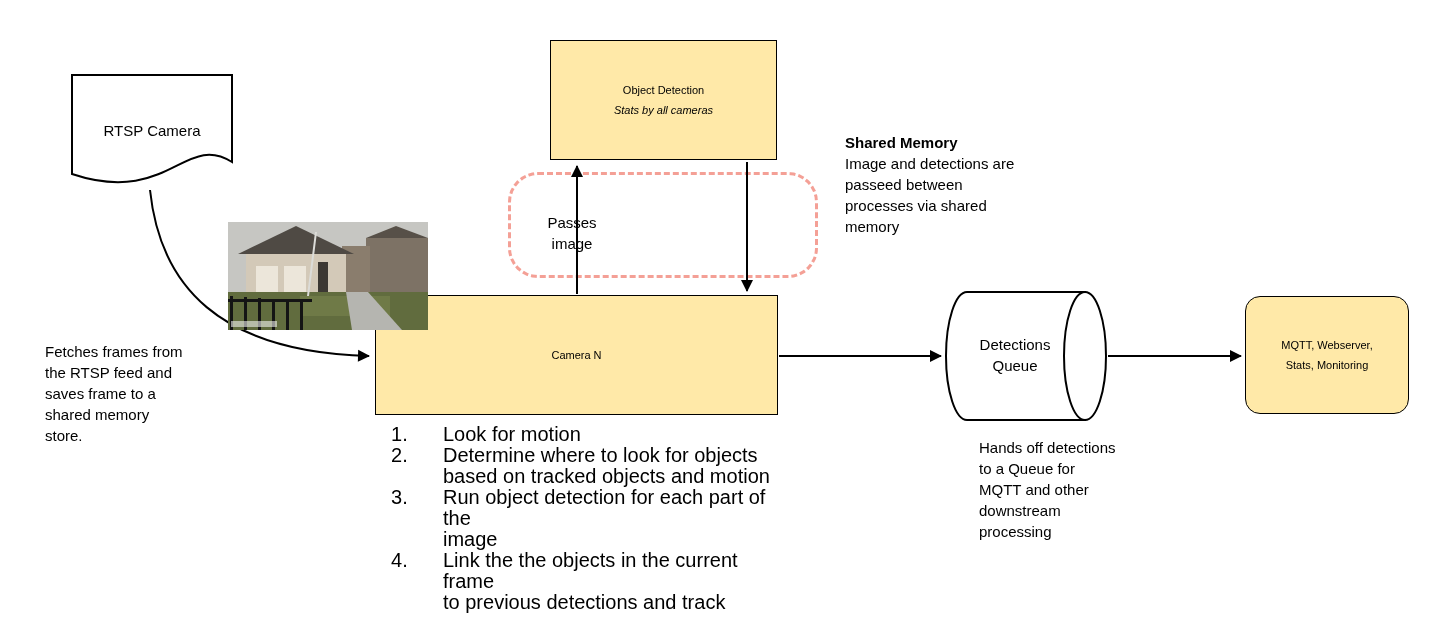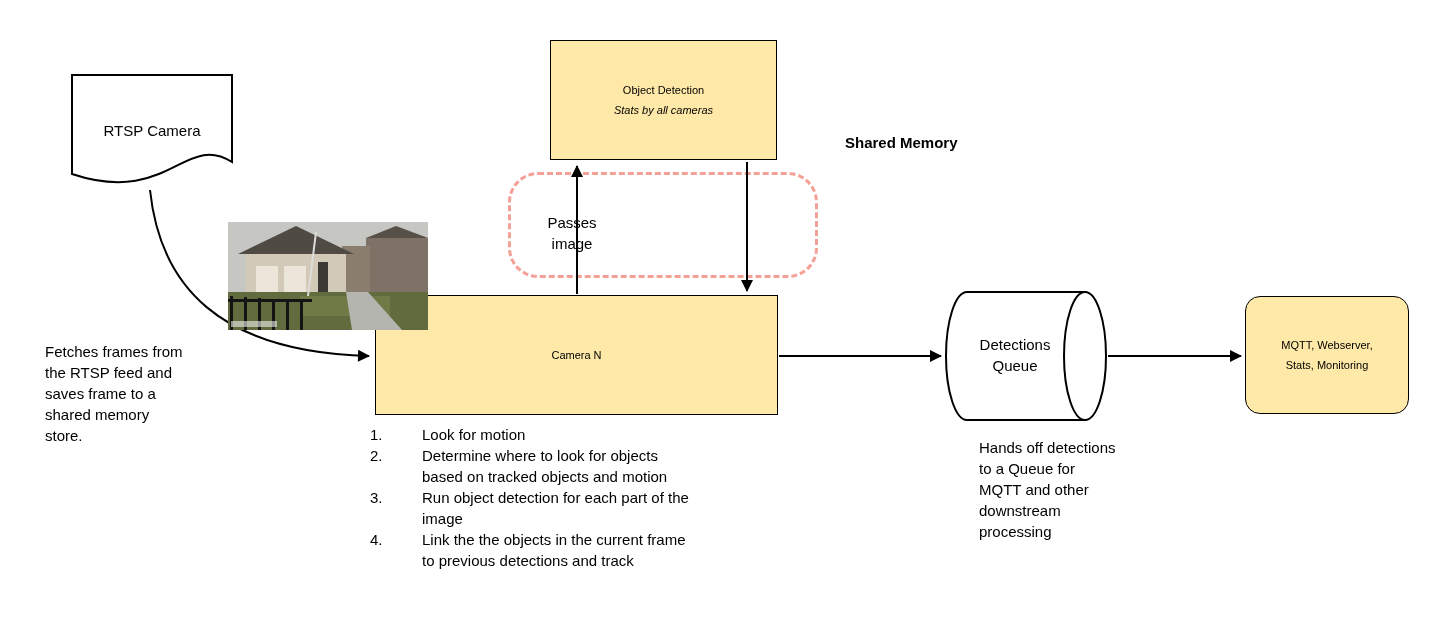--- a/index.html
+++ b/index.html
@@ -44,23 +44,23 @@
     font-size: 15px;
     line-height: 21px;
     z-index: 3;
   }
   .pre { white-space: pre-line; }
   .center { text-align: center; }
   .bold { font-weight: bold; }
   .italic { font-style: italic; }
   .steps {
     position: absolute;
-    left: 370px; top: 424px;
+    left: 391px; top: 424px;
     width: 400px;
-    font-size: 15px;
+    font-size: 20px;
     line-height: 21px;
     list-style: none;
     counter-reset: s;
     z-index: 3;
   }
   .steps li { display: flex; }
   .steps li::before {
     counter-increment: s;
     content: counter(s) ".";
     width: 52px;
@@ -146,20 +146,24 @@
   </svg>
 
   <div class="label center" style="left:72px; top:120px; width:160px;">RTSP Camera</div>
 
   <div class="label pre center" style="left:536px; top:212px; width:72px;">Passes
 image</div>
 
 
   <div class="label" style="left:845px; top:132px; width:210px;">
     <div class="bold">Shared Memory</div>
+    <div class="pre">Image and detections are
+passeed between
+processes via shared
+memory</div>
   </div>
 
   <div class="label pre" style="left:45px; top:341px; width:180px;">Fetches frames from
 the RTSP feed and
 saves frame to a
 shared memory
 store.</div>
 
   <div class="label pre center" style="left:967px; top:334px; width:96px;">Detections
 Queue</div>

